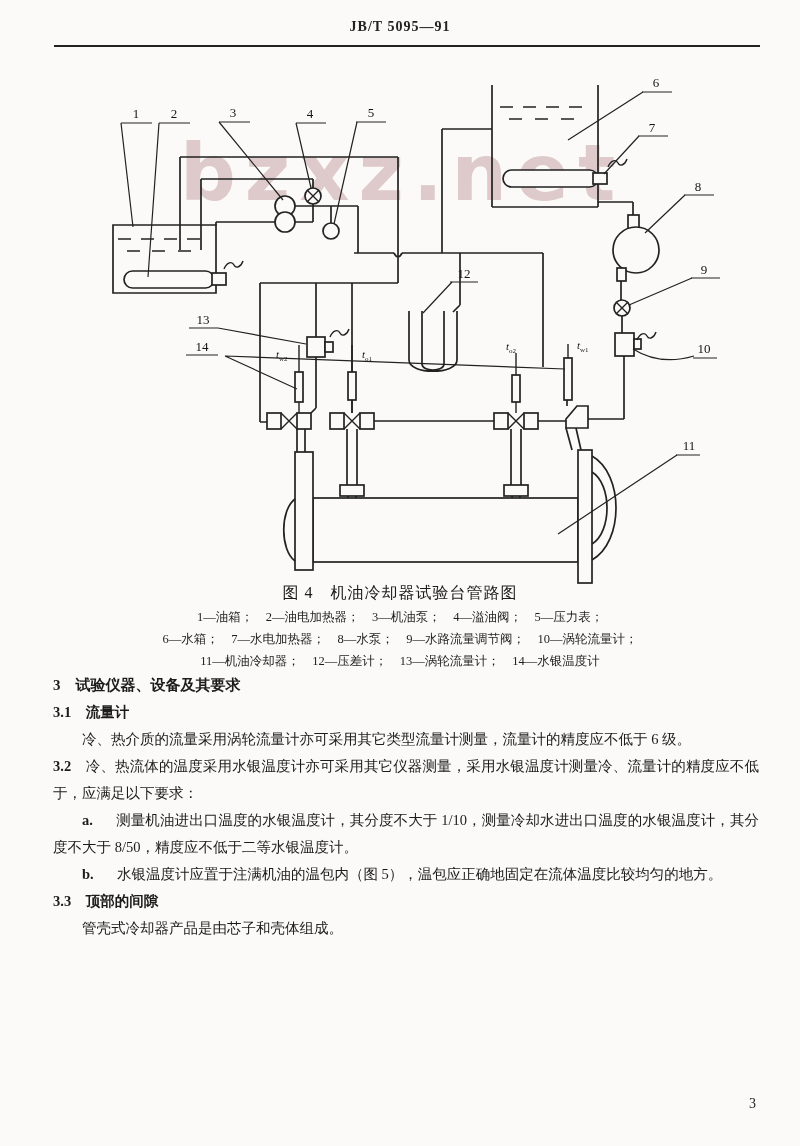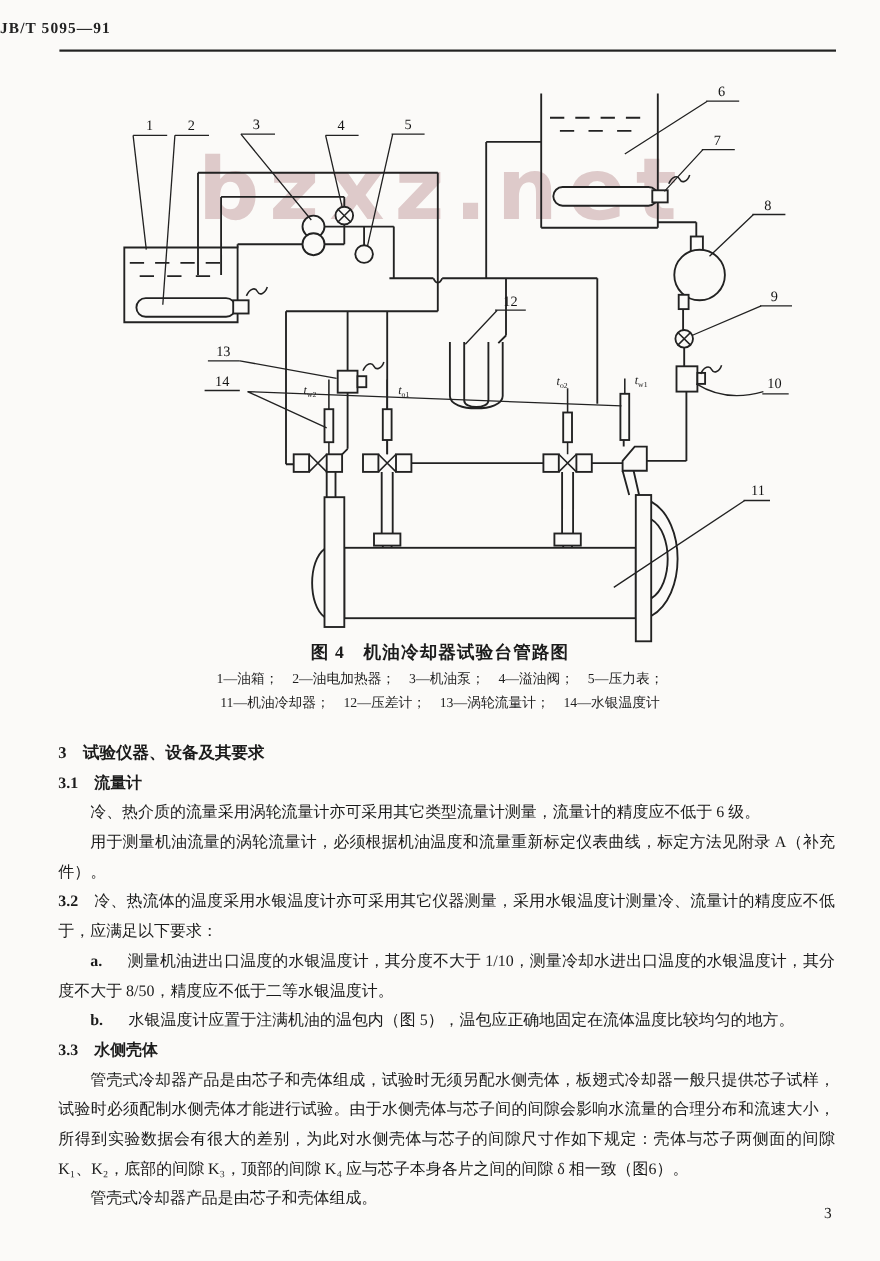--- a/index.html
+++ b/index.html
@@ -1,27 +1,27 @@
 <!DOCTYPE html>
 <html><head>
 <meta charset="utf-8">
 <style>
   html,body{margin:0;padding:0;}
   body{width:800px;height:1146px;background:#f7f6f4;position:relative;overflow:hidden;
        font-family:"Liberation Serif","DejaVu Serif",serif;color:#1b1b1b;}
   .page{position:absolute;inset:0;background:#fbfaf8;}
-  .hdr{position:absolute;top:19px;left:0;width:100%;text-align:left;
+  .hdr{position:absolute;top:19px;left:0;width:100%;text-align:center;
        font-size:14px;font-weight:bold;letter-spacing:1px;color:#222;}
   .rule{position:absolute;top:45px;left:54px;width:706px;height:2px;background:#222;
         box-shadow:0 3px 0 -1.2px rgba(34,34,34,.25);}
   .watermark{position:absolute;top:134px;left:180px;font-family:"DejaVu Sans","Liberation Sans",sans-serif;
         font-weight:800;font-size:78px;letter-spacing:9px;color:#d9c2c2;opacity:.85;line-height:1;}
   svg.diagram{position:absolute;top:55px;left:0;}
   .cap{position:absolute;top:583px;left:0;width:100%;text-align:center;
-       font-weight:bold;font-size:16px;letter-spacing:1px;}
+       font-weight:normal;font-size:16px;letter-spacing:1px;}
   .legend{position:absolute;top:606px;left:0;width:100%;text-align:center;
        font-size:12.5px;line-height:22px;color:#1e1e1e;}
   .bodytext{position:absolute;top:672px;left:53px;width:706px;font-size:14.5px;
        line-height:27px;text-align:justify;}
   .bodytext p{margin:0;}
   .sec-h{font-weight:bold;font-size:15px;margin:0 0 6px 0;}
   .sub-h{font-weight:bold;font-size:14.5px;margin:0;}
   .ind{text-indent:2em;}
   .num{font-weight:bold;margin-right:1em;}
   .itm{font-weight:bold;margin-right:1.6em;}
@@ -173,33 +173,32 @@
       <text class="sen" x="362" y="358"><tspan>t</tspan><tspan class="sensub" dy="3">o1</tspan></text>
       <text class="sen" x="506" y="350"><tspan>t</tspan><tspan class="sensub" dy="3">o2</tspan></text>
       <text class="sen" x="577" y="349"><tspan>t</tspan><tspan class="sensub" dy="3">w1</tspan></text>
     </g>
   </svg>
 
   <div class="cap">图 4　机油冷却器试验台管路图</div>
 
   <div class="legend">
     <div>1—油箱；　2—油电加热器；　3—机油泵；　4—溢油阀；　5—压力表；</div>
+    <div>6—水箱；　7—水电加热器；　8—水泵；　9—水路流量调节阀；　10—涡轮流量计；</div>
     <div>11—机油冷却器；　12—压差计；　13—涡轮流量计；　14—水银温度计</div>
   </div>
 
   <div class="bodytext">
     <p class="sec-h"><span class="num">3</span><span>试验仪器、设备及其要求</span></p>
 
     <p class="sub-h"><span class="num">3.1</span><span>流量计</span></p>
     <p class="ind">冷、热介质的流量采用涡轮流量计亦可采用其它类型流量计测量，流量计的精度应不低于 6 级。</p>
-    <p class="ind">用于测量机油流量的涡轮流量计，必须根据机油温度和流量重新标定仪表曲线，标定方法见附录 A（补充件）。</p>
 
     <p><span class="num">3.2</span><span>冷、热流体的温度采用水银温度计亦可采用其它仪器测量，采用水银温度计测量冷、流量计的精度应不低于，应满足以下要求：</span></p>
     <p class="ind"><span class="itm">a.</span><span>测量机油进出口温度的水银温度计，其分度不大于 1/10，测量冷却水进出口温度的水银温度计，其分度不大于 8/50，精度应不低于二等水银温度计。</span></p>
     <p class="ind"><span class="itm">b.</span><span>水银温度计应置于注满机油的温包内（图 5），温包应正确地固定在流体温度比较均匀的地方。</span></p>
 
-    <p class="sub-h"><span class="num">3.3</span><span>水侧壳体</span></p>
-    <p class="ind">管壳式冷却器产品是由芯子和壳体组成，试验时无须另配水侧壳体，板翅式冷却器一般只提供芯子试样，试验时必须配制水侧壳体才能进行试验。由于水侧壳体与芯子间的间隙会影响水流量的合理分布和流速大小，所得到实验数据会有很大的差别，为此对水侧壳体与芯子的间隙尺寸作如下规定：壳体与芯子两侧面的间隙 K₁、K₂，底部的间隙 K₃，顶部的间隙 K₄ 应与芯子本身各片之间的间隙 δ 相一致（图6）。</p>
+    <p class="sub-h"><span class="num">3.3</span><span>顶部的间隙</span></p>
     <p class="ind">管壳式冷却器产品是由芯子和壳体组成。</p>
   </div>
 
   <div class="pgnum">3</div>
 </div>
 
 </body></html>

